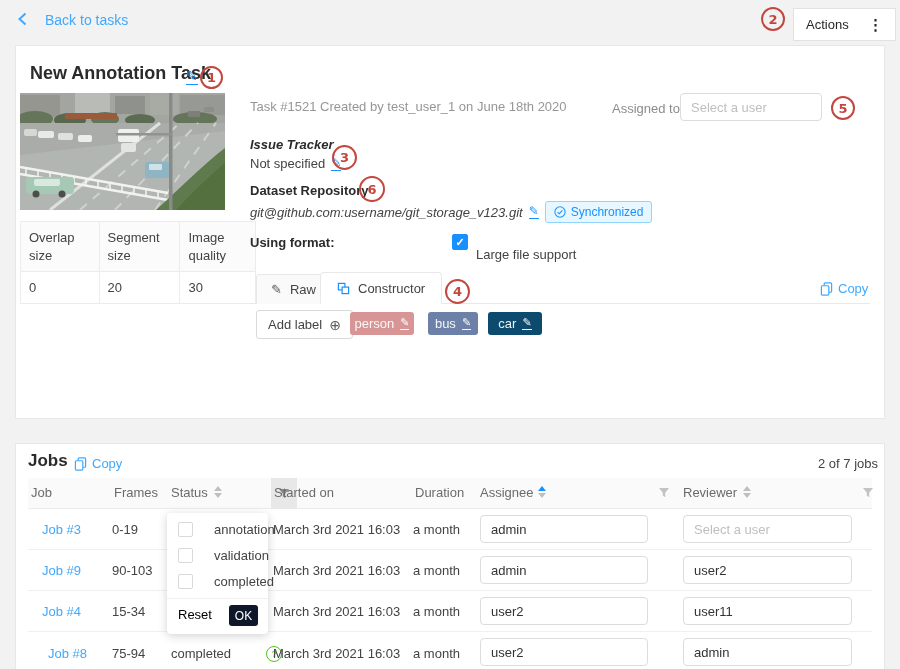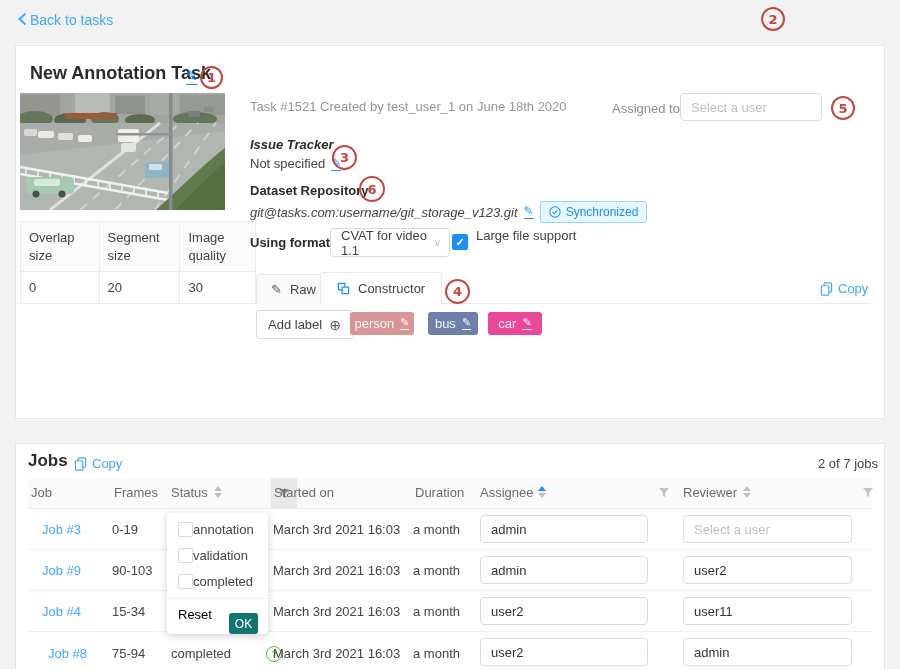--- a/index.html
+++ b/index.html
@@ -2,21 +2,21 @@
 <html><head>
 <meta charset="utf-8">
 <style>
   html,body{margin:0;padding:0;}
   body{font-family:"Liberation Sans",sans-serif;background:#f2f2f2;}
   .page{position:relative;width:900px;height:669px;background:#f2f2f2;overflow:hidden;}
   .abs{position:absolute;}
   .card{position:absolute;background:#fff;border:1px solid #e7e7e7;box-sizing:border-box;}
 
   
-  .back-link{position:absolute;left:18px;top:12px;display:flex;align-items:flex-start;gap:3px;color:#40a9ff;font-size:14px;cursor:pointer;}
+  .back-link{position:absolute;left:18px;top:12px;display:flex;align-items:flex-start;gap:18px;color:#40a9ff;font-size:14px;cursor:pointer;}
   .actions-btn{position:absolute;left:793px;top:8px;width:103px;height:33px;background:#fff;border:1px solid #e2e2e2;box-sizing:border-box;display:flex;align-items:center;justify-content:space-between;padding:0 12px;font-size:13px;color:#262626;cursor:pointer;}
   .dots{font-size:15px;font-weight:700;color:#262626;letter-spacing:0;}
 
   
   .callout{position:absolute;border:2px solid #c4473f;border-radius:50%;color:#c4473f;display:flex;align-items:center;justify-content:center;font-size:13px;font-weight:700;background:transparent;box-sizing:border-box;z-index:20;font-family:"DejaVu Sans",sans-serif;}
 
   .task-title{position:absolute;left:30px;top:63px;font-size:18px;font-weight:600;color:#2b2b2b;}
   .edit-ic{color:#1890ff;border-bottom:1px solid #1890ff;font-size:12px;line-height:1;padding-bottom:1px;display:inline-block;cursor:pointer;}
   .edit-ic.white{color:rgba(255,255,255,.95);border-color:rgba(255,255,255,.95);font-size:11px;}
   .title-edit{position:absolute;left:186px;top:69px;font-size:14px;}
@@ -69,36 +69,40 @@
 
   .jrow{position:absolute;left:28px;width:844px;height:41px;border-bottom:1px solid #f0f0f0;box-sizing:border-box;background:#fff;}
   .jrow .cell{position:absolute;top:50%;transform:translateY(-50%);font-size:13px;color:#434343;white-space:nowrap;}
   .joblink{position:absolute;top:50%;transform:translateY(-50%);font-size:13px;color:#40a9ff;cursor:pointer;text-decoration:none;}
   .status-completed{color:#52c41a;}
   .qmark{position:absolute;left:238px;top:14px;width:14px;height:14px;border:1px solid #52c41a;border-radius:50%;color:#52c41a;font-size:9px;display:flex;align-items:center;justify-content:center;}
   .rinput{position:absolute;top:6px;width:168px;height:28px;border:1px solid #dcdcdc;border-radius:4px;box-sizing:border-box;font-size:13px;padding:0 10px;color:#333;font-family:"Liberation Sans",sans-serif;background:#fff;}
 
   
   .fdrop{position:absolute;left:167px;top:513px;width:101px;height:121px;background:#fff;border-radius:4px;box-shadow:0 2px 10px rgba(0,0,0,.18);z-index:10;box-sizing:border-box;}
-  .fopt{position:absolute;left:11px;display:flex;align-items:center;gap:0;font-size:13px;color:#434343;cursor:pointer;}
+  .fopt{position:absolute;left:11px;display:flex;align-items:center;gap:21px;font-size:13px;color:#434343;cursor:pointer;}
   .fopt .box{width:15px;height:15px;border:1px solid #d9d9d9;border-radius:2px;background:#fff;box-sizing:border-box;}
   .fdivider{position:absolute;left:0;top:85px;width:101px;border-top:1px solid #efefef;}
   .freset{position:absolute;left:11px;top:94px;font-size:13px;color:#000000;cursor:pointer;}
-  .fok{position:absolute;left:62px;top:100px;width:29px;height:21px;background:#0f766e;border-radius:3px;color:#fff;font-size:12px;display:flex;align-items:center;justify-content:center;cursor:pointer;}
+  .fok{position:absolute;left:62px;top:92px;width:29px;height:21px;background:#0f172a;border-radius:3px;color:#fff;font-size:12px;display:flex;align-items:center;justify-content:center;cursor:pointer;}
 </style>
 </head>
 <body>
 
 <div class="page">
 
   <div class="back-link">
     <svg width="9" height="14" viewBox="0 0 9 14">
         <polyline points="7.5,1.5 1.5,7 7.5,12.5" fill="none" stroke="#40a9ff" stroke-width="2"></polyline>
       </svg>
     <span>Back to tasks</span>
+  </div>
+  <div class="actions-btn">
+    <span>Actions</span>
+    <span class="dots">⋮</span>
   </div>
   <div class="callout" style="left:761px;top:7px;width:24px;height:24px;">
       <span>2</span>
     </div>
 
   <div class="card" style="left:15px;top:45px;width:870px;height:374px;"></div>
 
   <div class="task-title">New Annotation Task</div>
   <span class="edit-ic title-edit">✎</span>
   <div class="callout" style="left:200px;top:66px;width:23px;height:23px;">
@@ -193,38 +197,34 @@
   </div>
   <div class="callout" style="left:332px;top:145px;width:25px;height:25px;">
       <span>3</span>
     </div>
 
   <div class="sec-label" style="left:250px;top:183px;">Dataset Repository</div>
   <div class="callout" style="left:359px;top:176px;width:26px;height:26px;">
       <span>6</span>
     </div>
   <div class="sec-value" style="left:250px;top:201px;">
-    <span class="repo-url">git@tasks.com:username/git_storage_v123.git</span>
+    <span class="repo-url">git@github.com:username/git_storage_v123.git</span>
     <span class="edit-ic">✎</span>
     <span class="badge">
       <svg width="12" height="12" viewBox="0 0 14 14">
           <circle cx="7" cy="7" r="6" fill="none" stroke="#1890ff" stroke-width="1.2"></circle>
           <path d="M4.2 7.2l1.9 1.9 3.7-4" fill="none" stroke="#1890ff" stroke-width="1.3"></path>
         </svg>
       <span>Synchronized</span>
     </span>
   </div>
 
   <div class="fmt-label">Using format:</div>
-  <div class="select">
-    <span>CVAT for video 1.1</span>
-    <span class="chev">∨</span>
-  </div>
   <div class="cbx checked" style="left:452px;top:234px;">✓</div>
-  <div class="cbx-label" style="left:476px;top:228px;">Large file support</div>
+  <div class="cbx-label" style="left:476px;top:247px;">Large file support</div>
 
   <div class="tabbar">
     <div class="tab inactive">
       <span class="pencil-dark">✎</span>
       <span>Raw</span>
     </div>
     <div class="tab active">
       <svg width="13" height="13" viewBox="0 0 14 14">
           <rect x="1.5" y="1.5" width="7" height="7" fill="none" stroke="#1890ff" stroke-width="1.3"></rect>
           <rect x="5.5" y="5.5" width="7" height="7" fill="#fff" stroke="#1890ff" stroke-width="1.3"></rect>
@@ -248,21 +248,21 @@
     <span style="font-size:14px;color:#595959;">⊕</span>
   </div>
   <div class="chip" style="left: 350px; width: 64px; background: rgb(216, 149, 149);">
     <span>person</span>
     <span class="edit-ic white">✎</span>
   </div>
   <div class="chip" style="left: 428px; width: 50px; background: rgb(109, 129, 168);">
     <span>bus</span>
     <span class="edit-ic white">✎</span>
   </div>
-  <div class="chip" style="left: 488px; width: 54px; background: #ec4899;">
+  <div class="chip" style="left: 488px; width: 54px; background: #0c4a6e;">
     <span>car</span>
     <span class="edit-ic white">✎</span>
   </div>
 
   <div class="card" style="left:15px;top:443px;width:870px;height:240px;"></div>
 
   <div class="jobs-title">Jobs</div>
   <div class="copy-link abs" style="left:74px;top:456px;">
     <svg width="13" height="14" viewBox="0 0 14 15">
         <rect x="4.5" y="1" width="8" height="10" rx="1" fill="#fff" stroke="#40a9ff" stroke-width="1.3"></rect>

